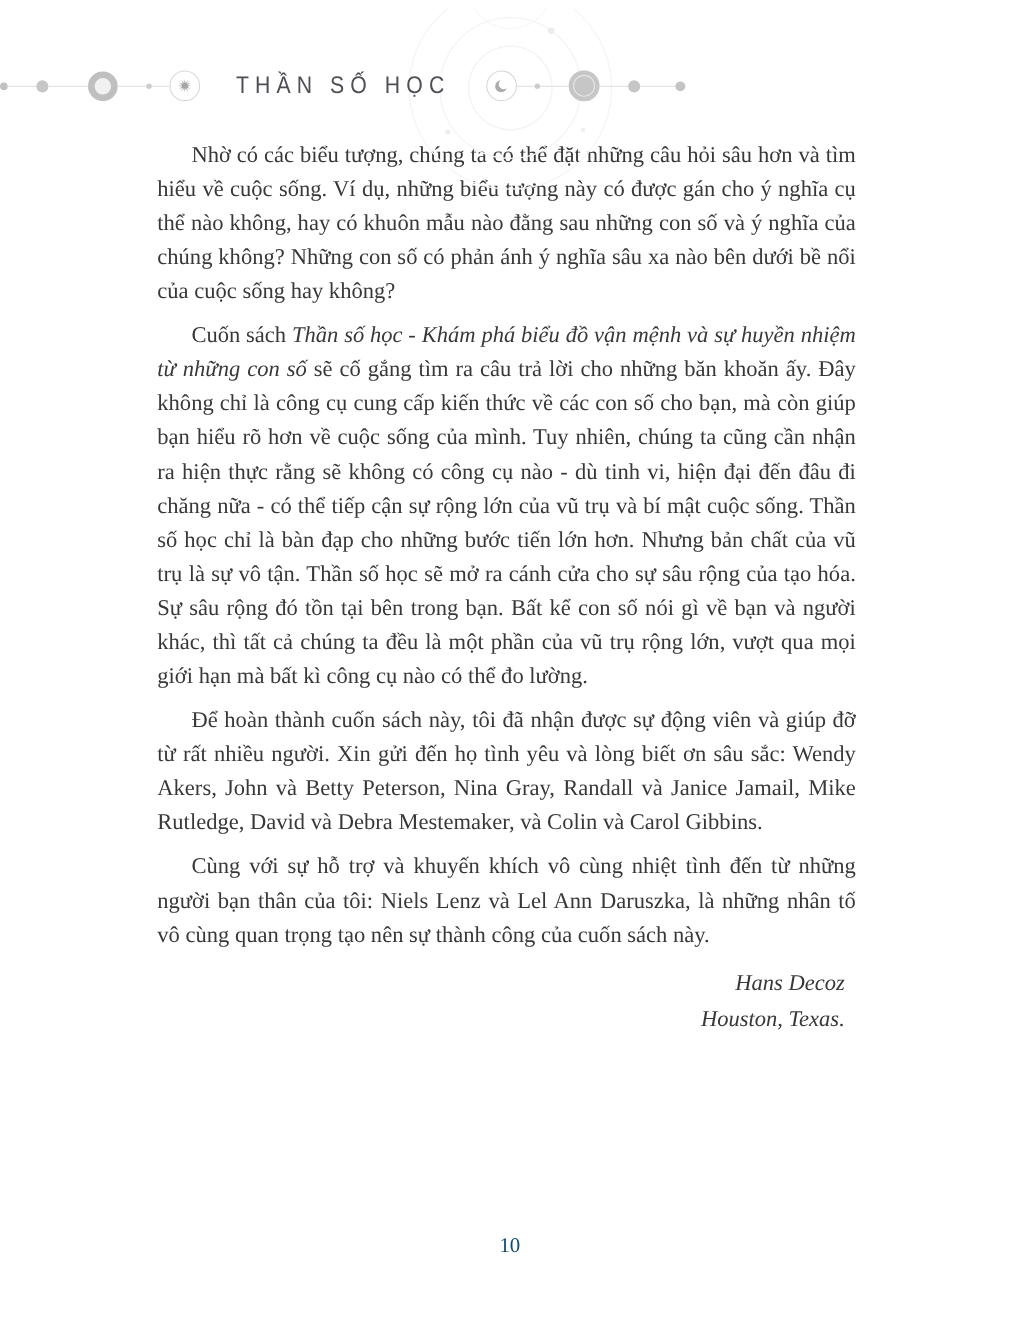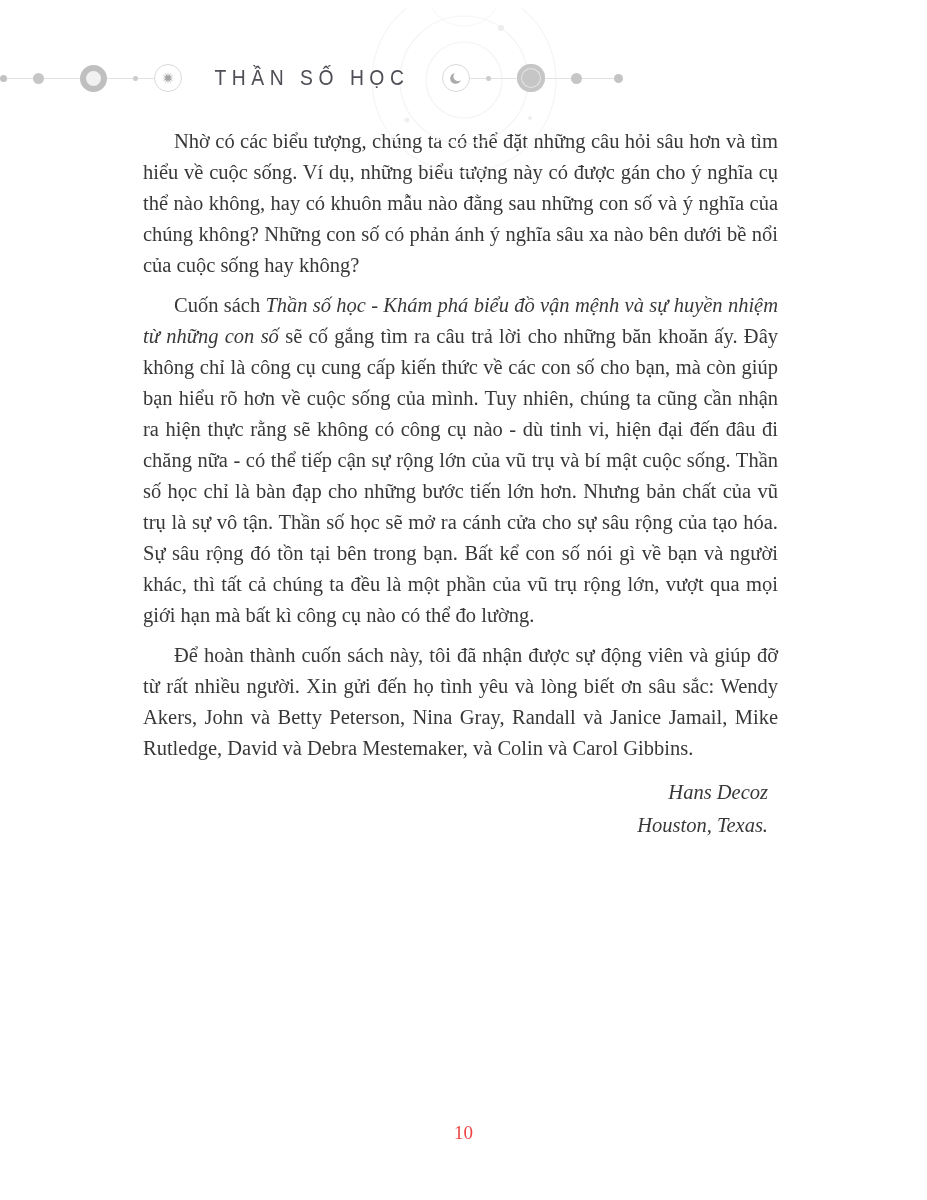--- a/index.html
+++ b/index.html
@@ -101,21 +101,21 @@
     font-style: italic;
   }
 
   
   .page-number {
     position: absolute;
     left: 0; right: 0;
     top: 1122px;
     text-align: center;
     font-size: 19px;
-    color: #ef4444;
+    color: #0c4a6e;
   }
 </style>
 </head>
 <body>
 
 <div class="page">
 
   <header class="header">
 
     <svg class="watermark" width="260" height="200" viewBox="0 0 260 200" aria-hidden="true">
@@ -166,20 +166,21 @@
       </div>
     </div>
   </header>
 
   <main class="body-text">
     <p>Nhờ có các biểu tượng, chúng ta có thể đặt những câu hỏi sâu hơn và tìm hiểu về cuộc sống. Ví dụ, những biểu tượng này có được gán cho ý nghĩa cụ thể nào không, hay có khuôn mẫu nào đằng sau những con số và ý nghĩa của chúng không? Những con số có phản ánh ý nghĩa sâu xa nào bên dưới bề nổi của cuộc sống hay không?</p>
 
     <p><span>Cuốn sách </span><em>Thần số học - Khám phá biểu đồ vận mệnh và sự huyền nhiệm từ những con số</em><span> sẽ cố gắng tìm ra câu trả lời cho những băn khoăn ấy. Đây không chỉ là công cụ cung cấp kiến thức về các con số cho bạn, mà còn giúp bạn hiểu rõ hơn về cuộc sống của mình. Tuy nhiên, chúng ta cũng cần nhận ra hiện thực rằng sẽ không có công cụ nào - dù tinh vi, hiện đại đến đâu đi chăng nữa - có thể tiếp cận sự rộng lớn của vũ trụ và bí mật cuộc sống. Thần số học chỉ là bàn đạp cho những bước tiến lớn hơn. Nhưng bản chất của vũ trụ là sự vô tận. Thần số học sẽ mở ra cánh cửa cho sự sâu rộng của tạo hóa. Sự sâu rộng đó tồn tại bên trong bạn. Bất kể con số nói gì về bạn và người khác, thì tất cả chúng ta đều là một phần của vũ trụ rộng lớn, vượt qua mọi giới hạn mà bất kì công cụ nào có thể đo lường.</span></p>
 
     <p>Để hoàn thành cuốn sách này, tôi đã nhận được sự động viên và giúp đỡ từ rất nhiều người. Xin gửi đến họ tình yêu và lòng biết ơn sâu sắc: Wendy Akers, John và Betty Peterson, Nina Gray, Randall và Janice Jamail, Mike Rutledge, David và Debra Mestemaker, và Colin và Carol Gibbins.</p>
+    <p>Cùng với sự hỗ trợ và khuyến khích vô cùng nhiệt tình đến từ những người bạn thân của tôi: Niels Lenz và Lel Ann Daruszka, là những nhân tố vô cùng quan trọng tạo nên sự thành công của cuốn sách này.</p>
 
     <div class="signature">
       <div>Hans Decoz</div>
       <div>Houston, Texas.</div>
     </div>
   </main>
 
   <footer>
     <div class="page-number">10</div>
   </footer>

